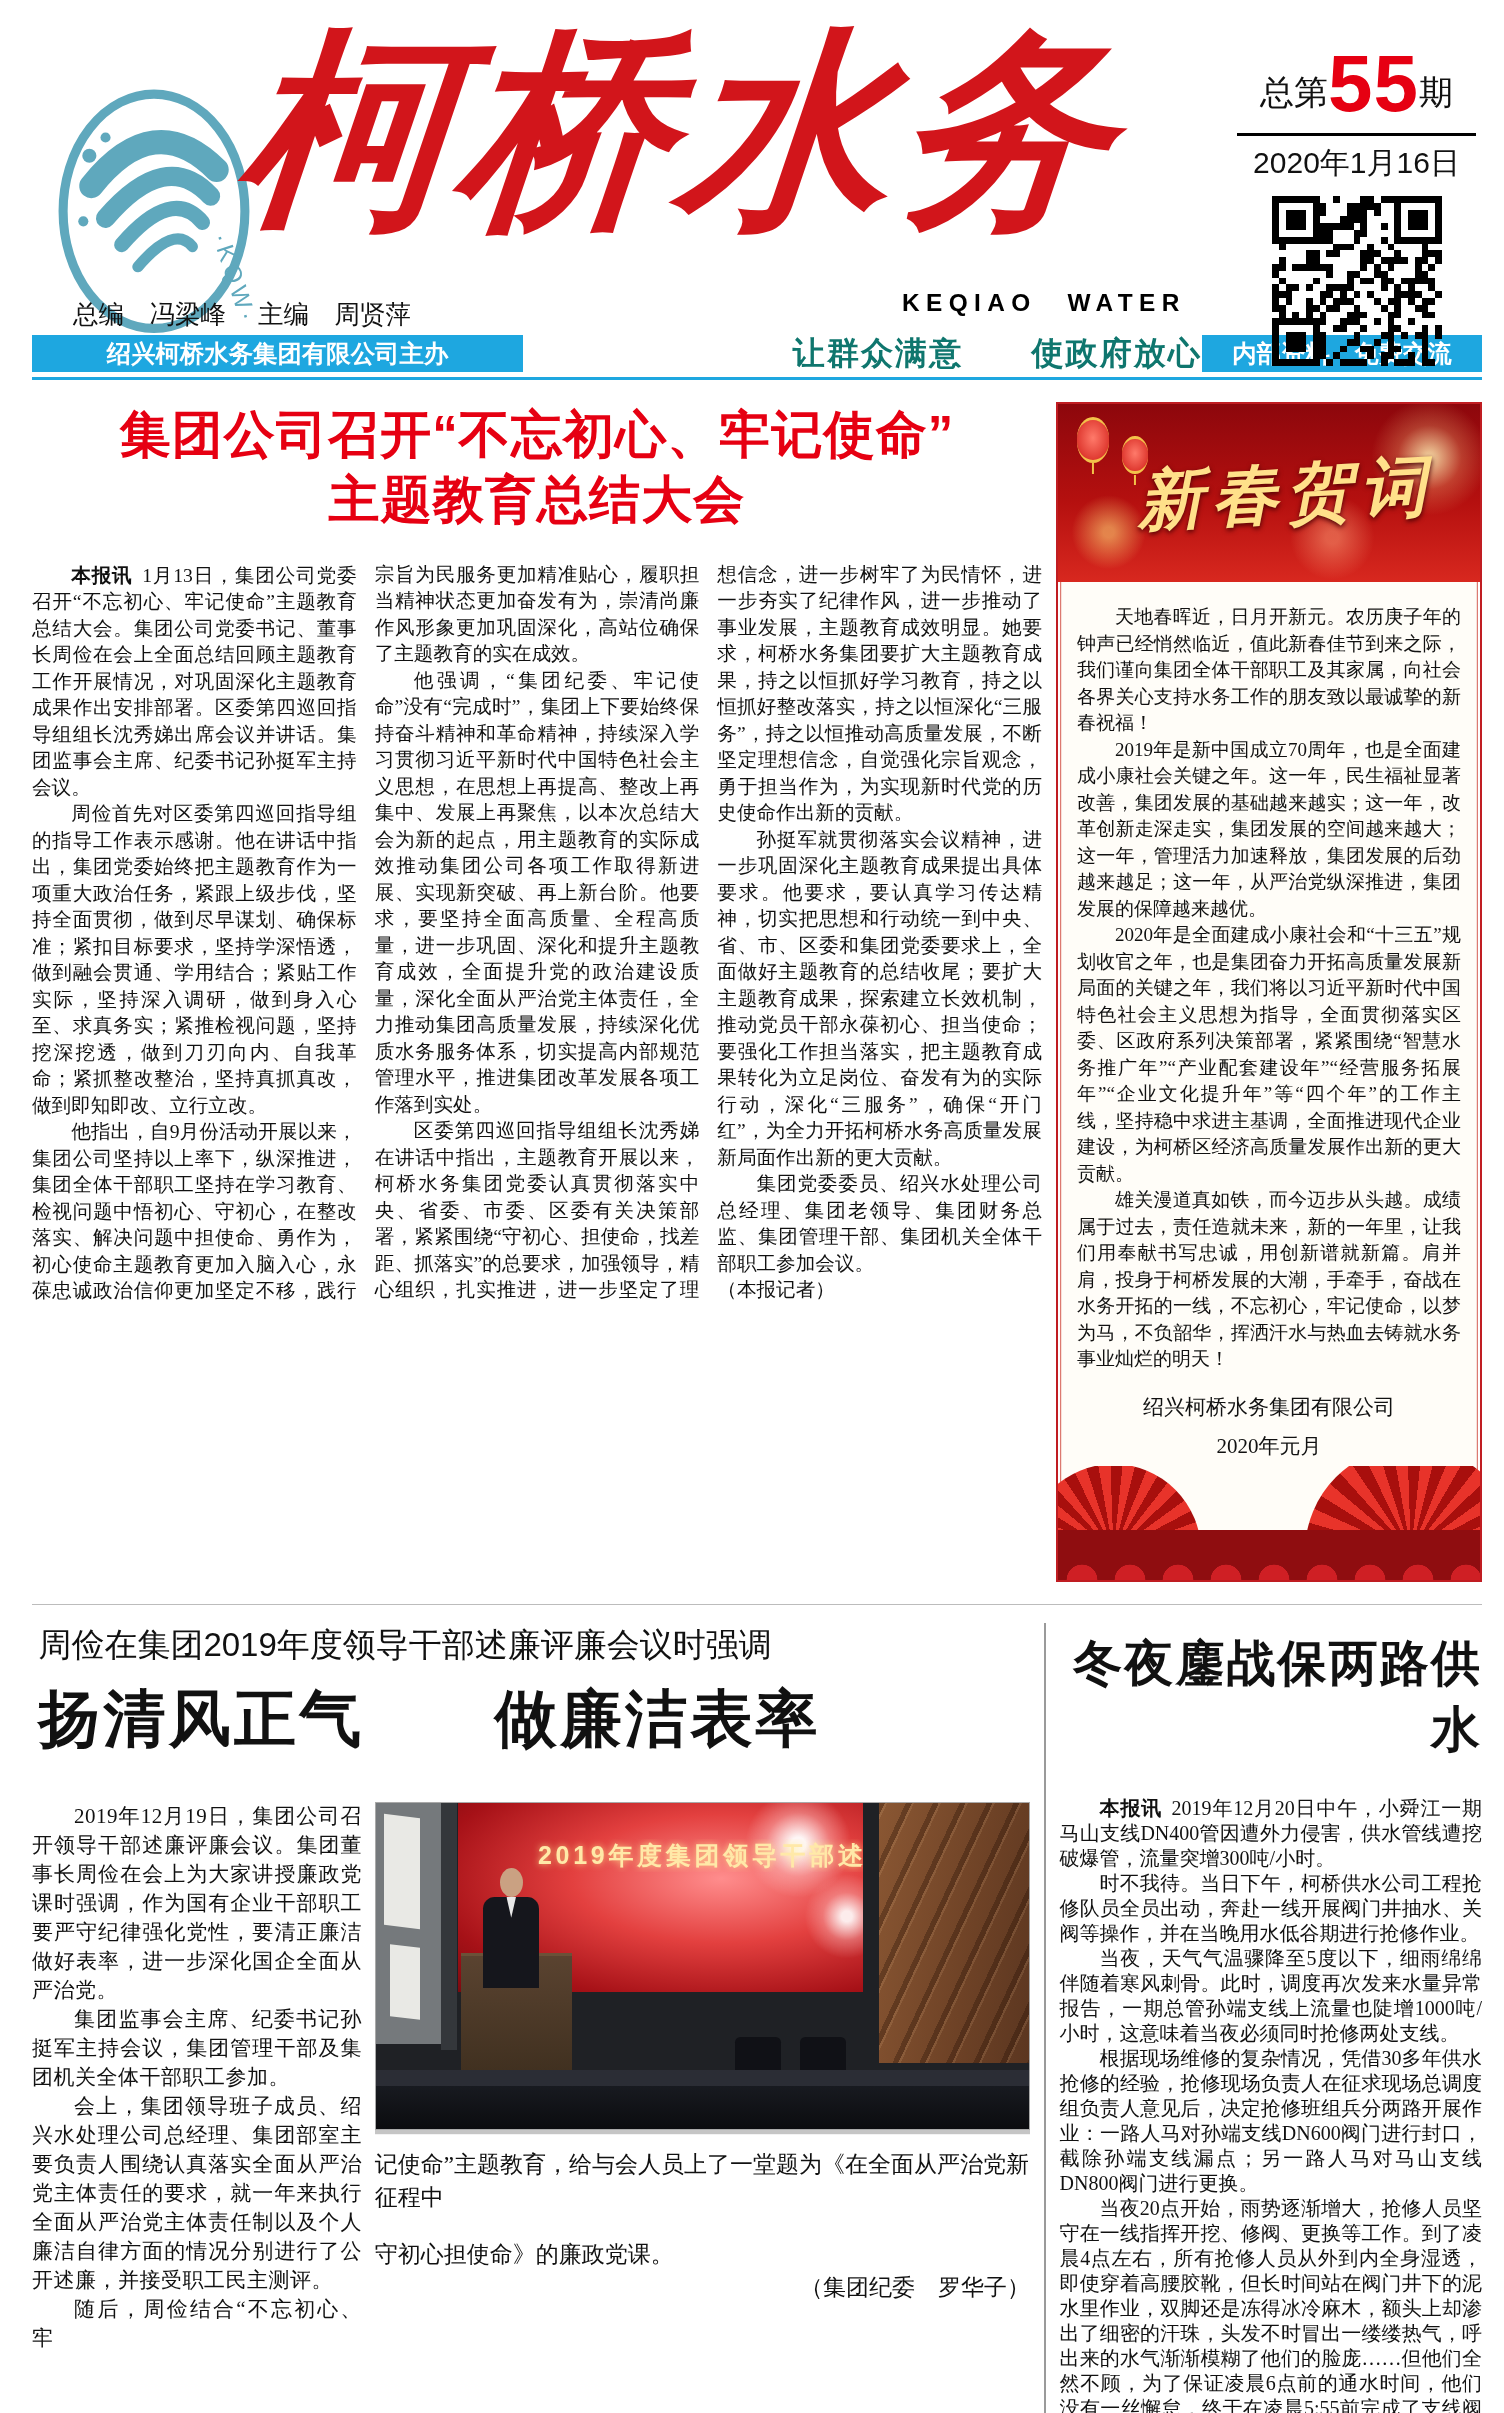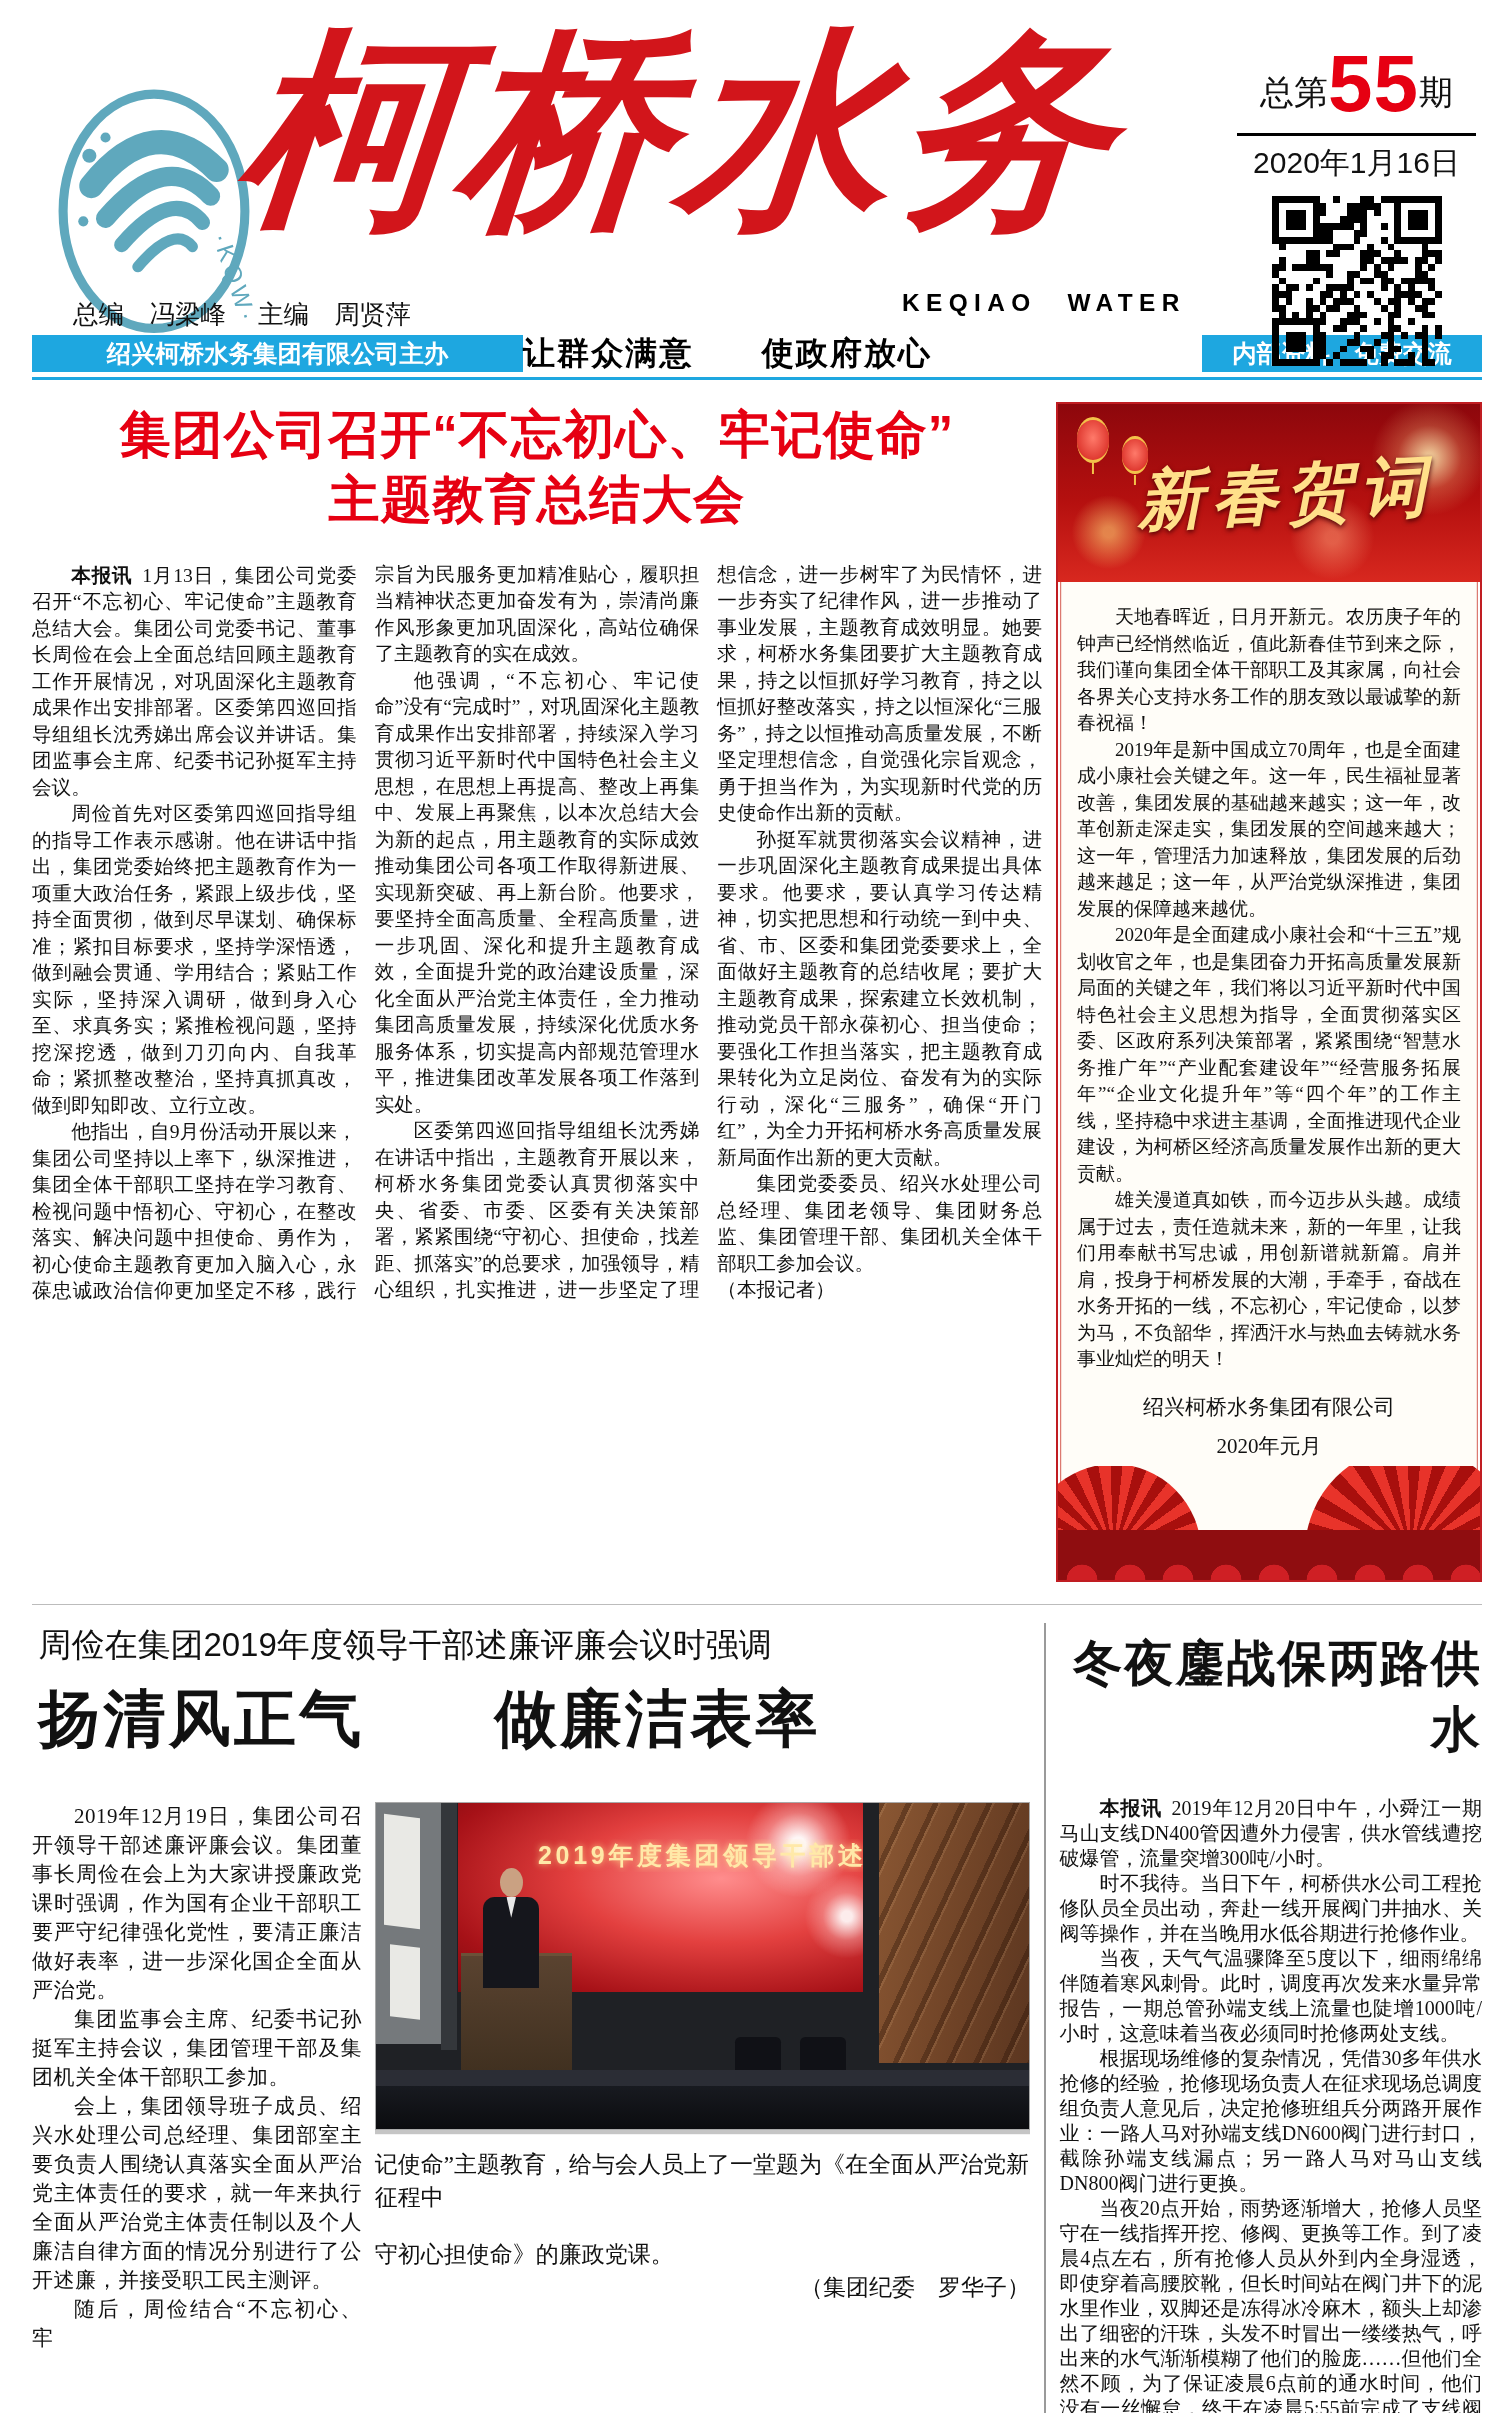--- a/index.html
+++ b/index.html
@@ -20,21 +20,21 @@
   .issue-rule{height:2.7px;background:#000;margin:5.3px 8px 7.4px;}
   .issue-date{font:400 30px "Liberation Sans","DejaVu Sans",sans-serif;}
   .qr{width:170px;height:170px;margin:11.7px auto 0;}
   .qr svg{width:100%;height:100%;}
 
   
   .banner{display:flex;align-items:center;margin:3.2px 22px 0 32px;height:37px;}
   .banner-box{background:#1ea7e0;color:#fff;font:700 24.4px/37px "Liberation Sans","DejaVu Sans",sans-serif;text-align:center;height:37px;}
   .banner-left{width:491px;}
   .banner-right{width:280px;}
-  .banner-mid{flex:1;text-align:left;font:900 32px "Liberation Sans","DejaVu Sans",sans-serif;color:#000000;letter-spacing:2.1px;}
+  .banner-mid{flex:1;text-align:right;font:900 32px "Liberation Sans","DejaVu Sans",sans-serif;color:#0f766e;letter-spacing:2.1px;}
   .blue-rule{height:2.7px;background:#1ea7e0;margin:5.3px 22px 0 32px;}
 
   
   .top-grid{display:flex;gap:14px;margin:22px 22px 0 32px;align-items:stretch;}
   .lead{flex:1;min-width:0;}
   .lead-h1{text-align:center;color:#e60012;font:900 51px/1.28 "Liberation Sans","DejaVu Sans",sans-serif;letter-spacing:1.1px;}
   .lead-body{margin-top:29px;column-count:3;column-gap:18px;font-size:19.6px;line-height:26.5px;text-align:justify;}
   .lead-body p{margin:0;text-indent:2em;}
   .byline{font-family:"Liberation Sans","DejaVu Sans",sans-serif;font-weight:700;margin-right:9.6px;}
   .signoff{text-indent:0 !important;padding-right:16px;}
@@ -473,21 +473,21 @@
   <div class="top-grid">
     <div class="lead">
       <div class="lead-h1">
         <div>集团公司召开“不忘初心、牢记使命”</div>
         <div>主题教育总结大会</div>
       </div>
       <div class="lead-body">
         <p><b class="byline">本报讯</b><span>1月13日，集团公司党委召开“不忘初心、牢记使命”主题教育总结大会。集团公司党委书记、董事长周俭在会上全面总结回顾主题教育工作开展情况，对巩固深化主题教育成果作出安排部署。区委第四巡回指导组组长沈秀娣出席会议并讲话。集团监事会主席、纪委书记孙挺军主持会议。</span></p>
         <p>周俭首先对区委第四巡回指导组的指导工作表示感谢。他在讲话中指出，集团党委始终把主题教育作为一项重大政治任务，紧跟上级步伐，坚持全面贯彻，做到尽早谋划、确保标准；紧扣目标要求，坚持学深悟透，做到融会贯通、学用结合；紧贴工作实际，坚持深入调研，做到身入心至、求真务实；紧推检视问题，坚持挖深挖透，做到刀刃向内、自我革命；紧抓整改整治，坚持真抓真改，做到即知即改、立行立改。</p>
         <p>他指出，自9月份活动开展以来，集团公司坚持以上率下，纵深推进，集团全体干部职工坚持在学习教育、检视问题中悟初心、守初心，在整改落实、解决问题中担使命、勇作为，初心使命主题教育更加入脑入心，永葆忠诚政治信仰更加坚定不移，践行宗旨为民服务更加精准贴心，履职担当精神状态更加奋发有为，崇清尚廉作风形象更加巩固深化，高站位确保了主题教育的实在成效。</p>
-        <p>他强调，“不忘初心、牢记使命”没有“完成时”，对巩固深化主题教育成果作出安排部署，持续深入学习贯彻习近平新时代中国特色社会主义思想，在思想上再提高、整改上再集中、发展上再聚焦，以本次总结大会为新的起点，用主题教育的实际成效推动集团公司各项工作取得新进展、实现新突破、再上新台阶。他要求，要坚持全面高质量、全程高质量，进一步巩固、深化和提升主题教育成效，全面提升党的政治建设质量，深化全面从严治党主体责任，全力推动集团高质量发展，持续深化优质水务服务体系，切实提高内部规范管理水平，推进集团改革发展各项工作落到实处。</p>
+        <p>他强调，“集团纪委、牢记使命”没有“完成时”，集团上下要始终保持奋斗精神和革命精神，持续深入学习贯彻习近平新时代中国特色社会主义思想，在思想上再提高、整改上再集中、发展上再聚焦，以本次总结大会为新的起点，用主题教育的实际成效推动集团公司各项工作取得新进展、实现新突破、再上新台阶。他要求，要坚持全面高质量、全程高质量，进一步巩固、深化和提升主题教育成效，全面提升党的政治建设质量，深化全面从严治党主体责任，全力推动集团高质量发展，持续深化优质水务服务体系，切实提高内部规范管理水平，推进集团改革发展各项工作落到实处。</p>
         <p>区委第四巡回指导组组长沈秀娣在讲话中指出，主题教育开展以来，柯桥水务集团党委认真贯彻落实中央、省委、市委、区委有关决策部署，紧紧围绕“守初心、担使命，找差距、抓落实”的总要求，加强领导，精心组织，扎实推进，进一步坚定了理想信念，进一步树牢了为民情怀，进一步夯实了纪律作风，进一步推动了事业发展，主题教育成效明显。她要求，柯桥水务集团要扩大主题教育成果，持之以恒抓好学习教育，持之以恒抓好整改落实，持之以恒深化“三服务”，持之以恒推动高质量发展，不断坚定理想信念，自觉强化宗旨观念，勇于担当作为，为实现新时代党的历史使命作出新的贡献。</p>
         <p>孙挺军就贯彻落实会议精神，进一步巩固深化主题教育成果提出具体要求。他要求，要认真学习传达精神，切实把思想和行动统一到中央、省、市、区委和集团党委要求上，全面做好主题教育的总结收尾；要扩大主题教育成果，探索建立长效机制，推动党员干部永葆初心、担当使命；要强化工作担当落实，把主题教育成果转化为立足岗位、奋发有为的实际行动，深化“三服务”，确保“开门红”，为全力开拓柯桥水务高质量发展新局面作出新的更大贡献。</p>
         <p>集团党委委员、绍兴水处理公司总经理、集团老领导、集团财务总监、集团管理干部、集团机关全体干部职工参加会议。</p>
         <p class="signoff">（本报记者）</p>
       </div>
     </div>
 
     <div class="greeting">
       <div class="g-banner">
         <div class="lantern" style="left:19px;top:12.7px;"></div>

